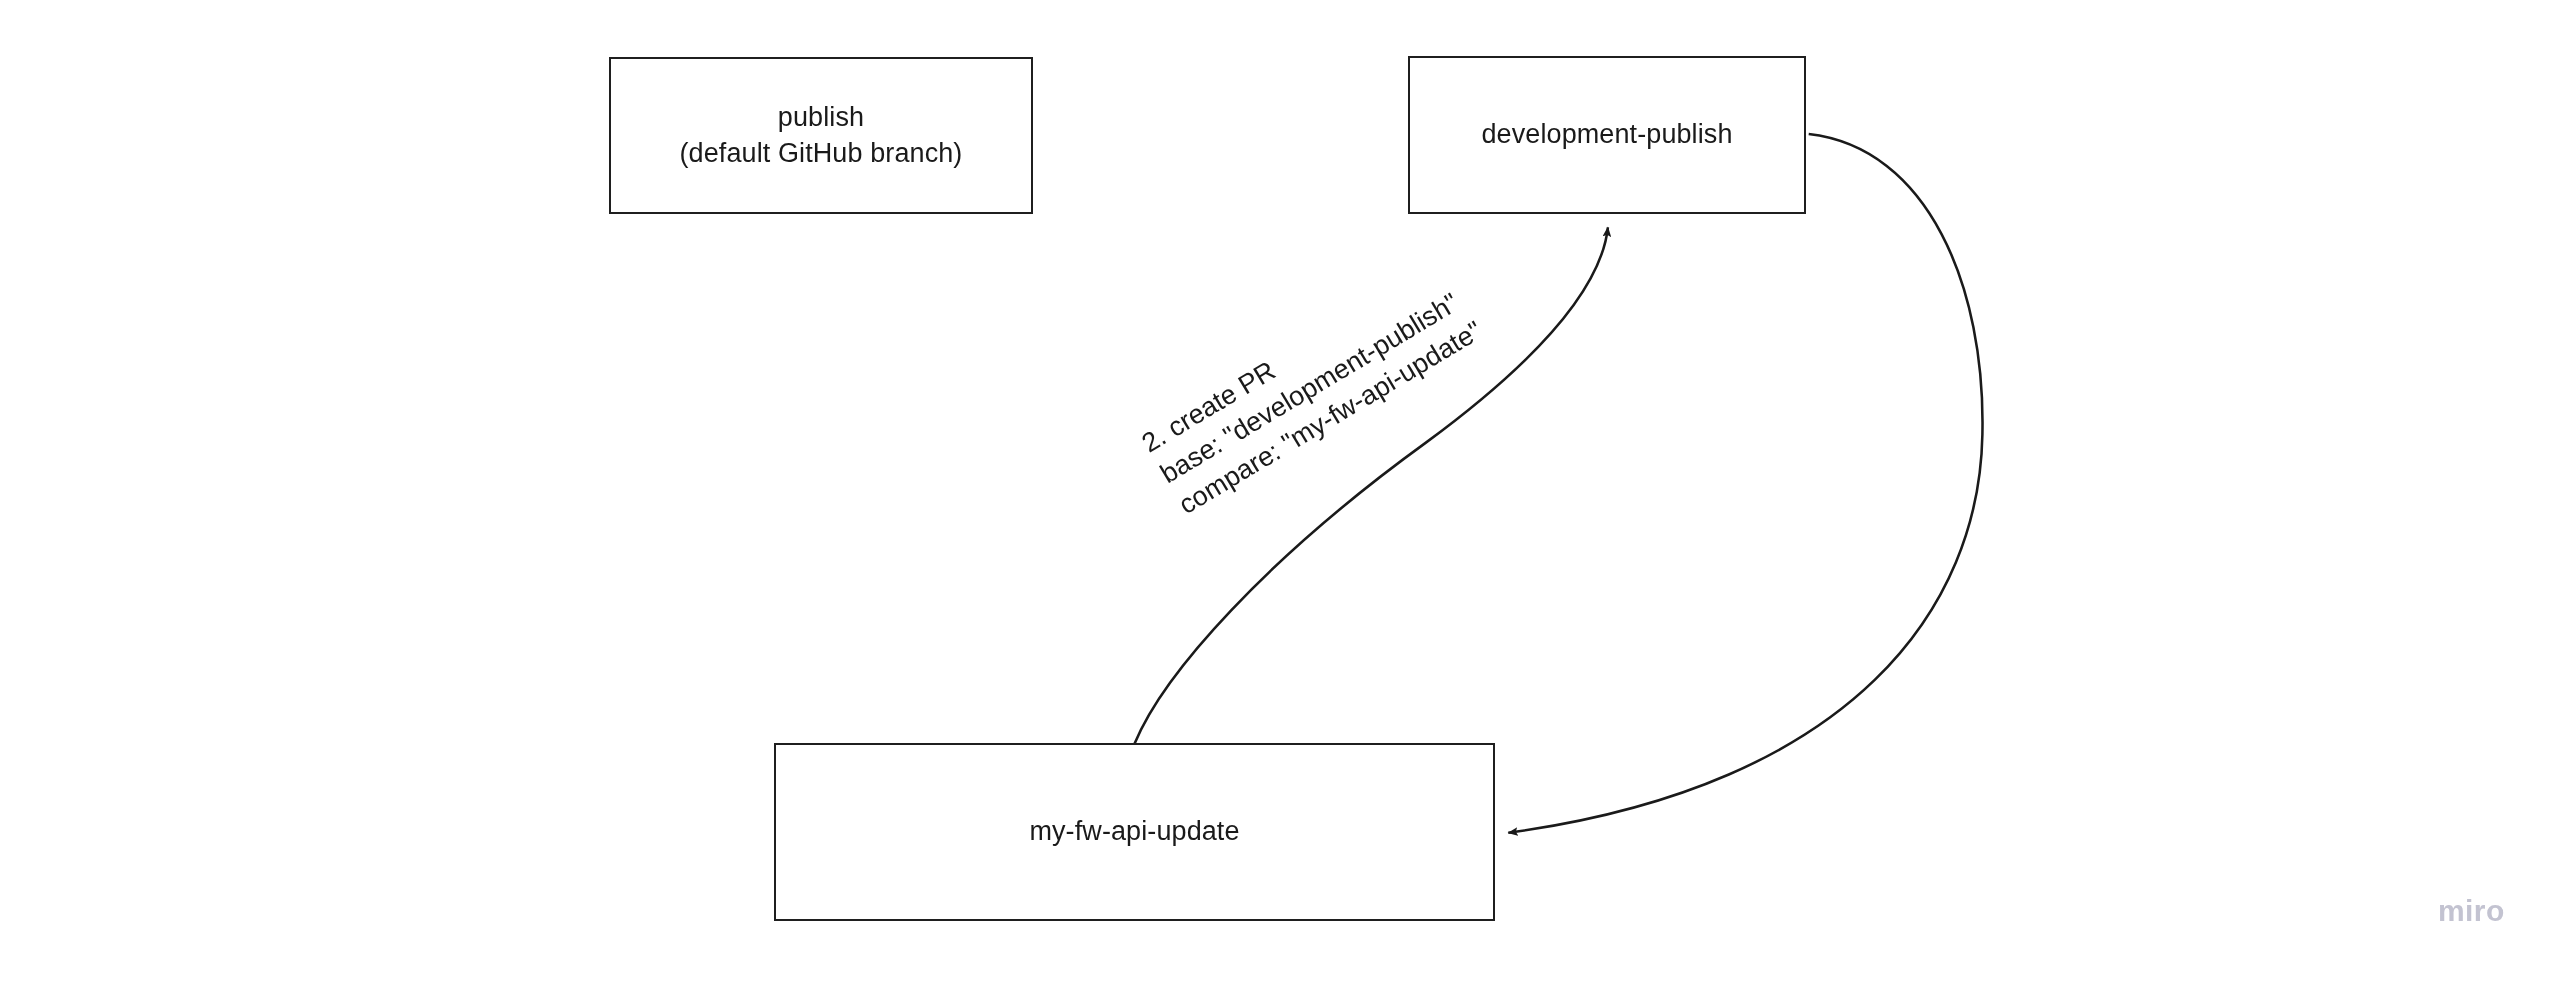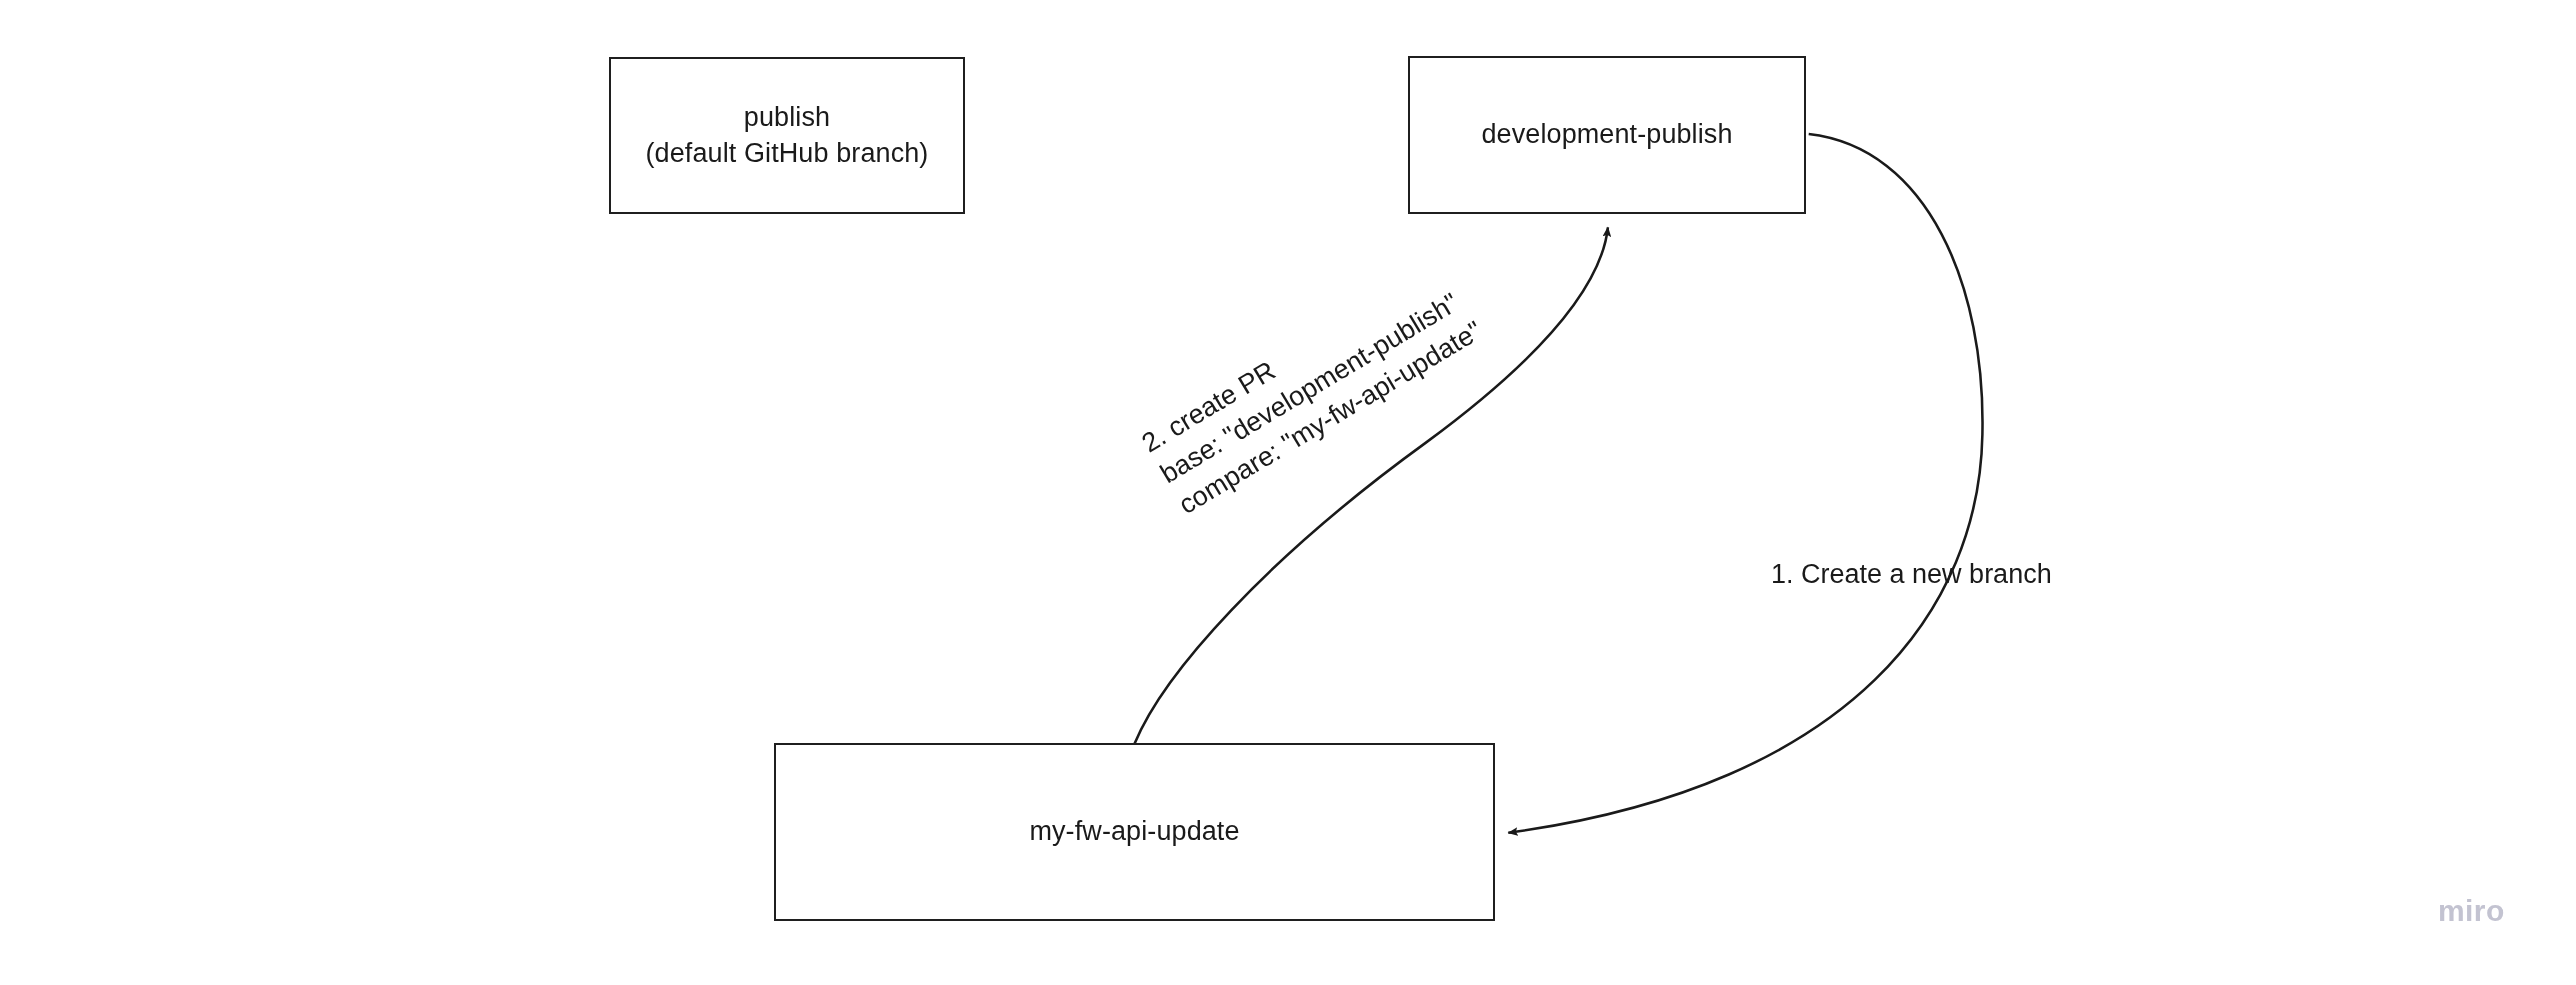--- a/index.html
+++ b/index.html
@@ -41,21 +41,21 @@
     color: #1a1a1a;
     font-size: 27px;
     line-height: 1.32;
     font-weight: 400;
     letter-spacing: 0.1px;
     white-space: pre-line;
   }
   #node-publish {
     left: 609px;
     top: 57px;
-    width: 356px;
+    width: 424px;
     height: 157px;
     align-items: center;
   }
   #node-development-publish {
     left: 1408px;
     top: 56px;
     width: 398px;
     height: 158px;
   }
   #node-my-fw-api-update {
@@ -122,21 +122,20 @@
   </div>
 
   <div class="node" id="node-development-publish">
     <span class="node-label">development-publish</span>
   </div>
 
   <div class="node" id="node-my-fw-api-update">
     <span class="node-label">my-fw-api-update</span>
   </div>
 
-  <div class="edge-label" id="edge-label-create-branch">1. Create a new branch</div>
 
   <div class="edge-label" id="edge-label-create-pr">2. create PR
 base: "development-publish"
 compare: "my-fw-api-update"</div>
 
   <div id="watermark-miro">miro</div>
 
 </div>
 
 

